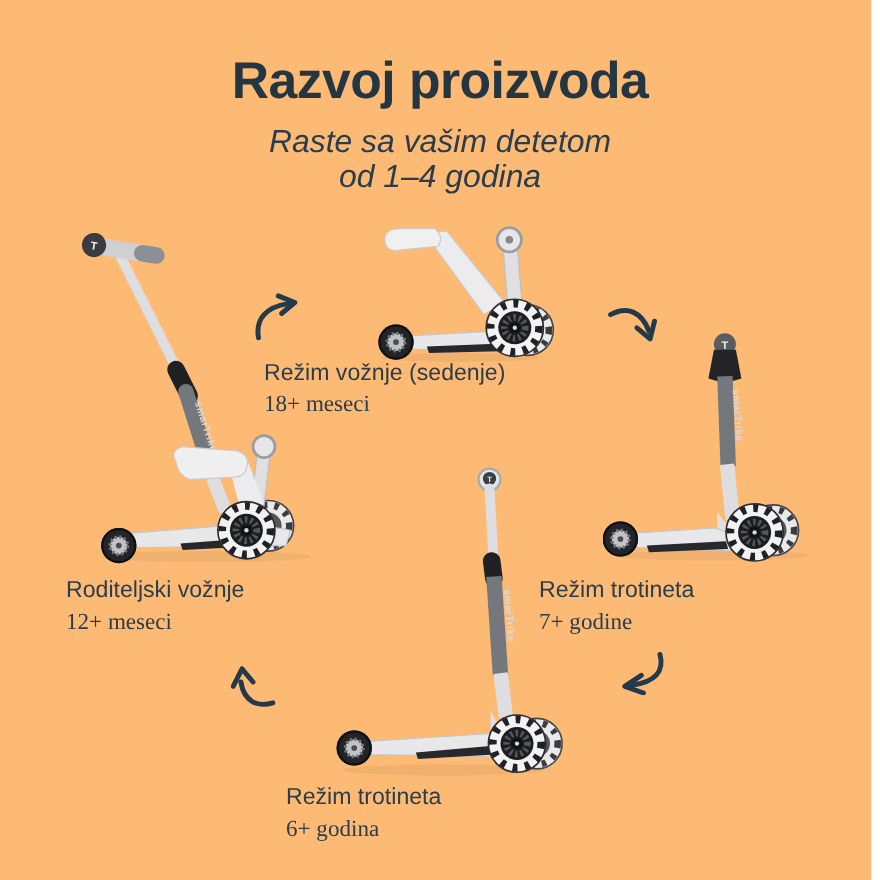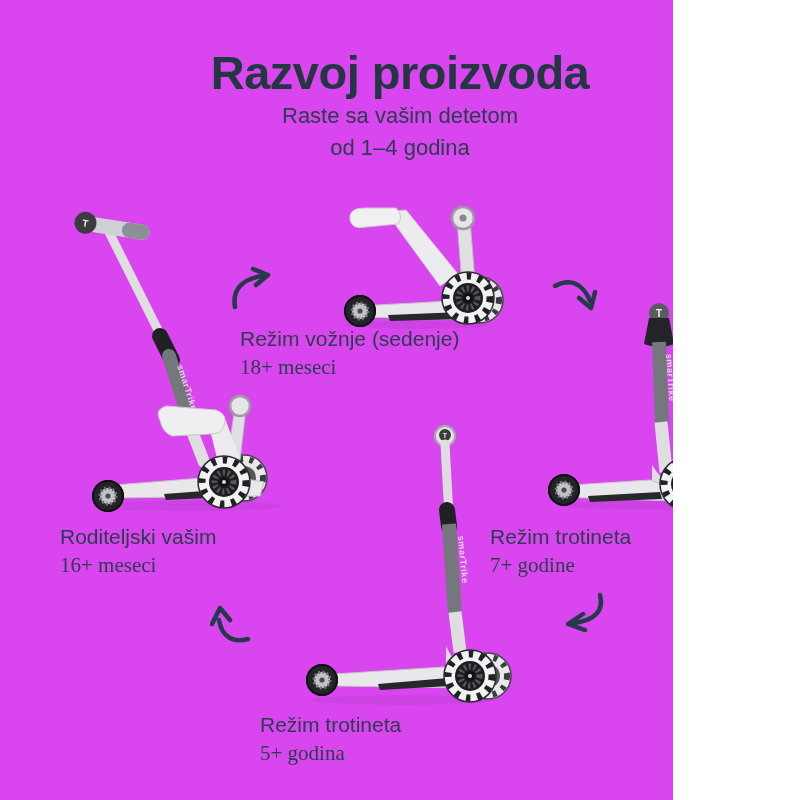--- a/index.html
+++ b/index.html
@@ -1,28 +1,28 @@
 <!DOCTYPE html>
 <html><head>
 <meta charset="utf-8">
 <style>
   html,body { margin:0; padding:0; }
   body { font-family:"Liberation Sans", sans-serif; }
   .canvas {
-    position:relative; width:673px; height:800px;
-    background:#d946ef; overflow:hidden;
+    position:relative; width:792px; height:800px;
+    background:#fdba74; overflow:hidden;
   }
   .header { position:absolute; left:0; top:46px; width:800px; text-align:center; }
   .title {
     font-size:47px; line-height:54px; font-weight:700;
     letter-spacing:-0.5px; color:#243642;
   }
   .subtitle {
-    font-size:22px; line-height:32px;
-    font-weight:500; color:#2b3d4c;
+    margin-top:13px; font-size:29px; line-height:32px;
+    font-weight:500; color:#2b3d4c;font-style:italic;
   }
   .stage { position:absolute; }
   .art { position:absolute; }
   .caption { position:absolute; left:0; width:100%; text-align:left; color:#2b3d4c; }
   .caption .mode { font-size:21px; line-height:29px; font-weight:500; }
   .caption .age  { font-size:21px; line-height:29px; font-weight:500;font-family:Liberation Serif, serif; }
   .arrow { position:absolute; }
   .arrow path {
     fill:none; stroke:#24394a; stroke-width:4.5;
     stroke-linecap:round; stroke-linejoin:round;
@@ -112,22 +112,22 @@
       <g transform="rotate(9 44 18)">
         <rect x="10" y="10" width="72" height="15" rx="7.5" fill="#cfd0d3"></rect>
         <rect x="54" y="10" width="28" height="15" rx="7.5" fill="#8c8f93"></rect>
         <circle cx="17" cy="17" r="11" fill="#3b3c40"></circle>
         <text class="tlogo" x="17" y="21" font-size="10">T</text>
       </g>
       <use href="#sw" transform="translate(40,286)"></use>
       <use href="#bw" transform="translate(156,272)"></use>
     </svg>
     <div class="caption" style="top:312px;">
-      <div class="mode">Roditeljski vašim</div>
-      <div class="age">16+ meseci</div>
+      <div class="mode">Roditeljski vožnje</div>
+      <div class="age">12+ meseci</div>
     </div>
   </div>
 
   <div class="stage" style="left:490px; top:300px; width:300px; height:290px;">
     <svg class="art" style="left:58px; top:0;" width="215" height="212" viewBox="0 0 215 212">
       <ellipse cx="100" cy="205" rx="88" ry="4.5" fill="#000" opacity="0.05"></ellipse>
       <use href="#bwb" transform="translate(155,182)"></use>
       <circle cx="111" cy="13" r="10" fill="#5b5c60"></circle>
       <text class="tlogo" x="111" y="17" font-size="10">T</text>
       <path d="M101,18 L121,18 L126,44 Q111,50 96,44 Z" fill="#232428"></path>
@@ -159,21 +159,21 @@
       <text class="brand" transform="translate(160,112) rotate(85)">smarTrike</text>
       <path d="M157,188 L162,228" stroke="#dedee0" stroke-width="13" fill="none"></path>
       <path d="M148,222 Q158,244 174,250 L148,252 Z" fill="#dfdfe1"></path>
       <path d="M36,250 L146,243 L174,252 L170,264 L40,262 Z" fill="#e8e8ea" stroke="#c6c6c9" stroke-width="1"></path>
       <path d="M80,260 L150,254 L152,262 L82,266 Z" fill="#27282c"></path>
       <use href="#sw" transform="translate(24,256)"></use>
       <use href="#bw" transform="translate(172,252)"></use>
     </svg>
     <div class="caption" style="top:286px;">
       <div class="mode">Režim trotineta</div>
-      <div class="age">5+ godina</div>
+      <div class="age">6+ godina</div>
     </div>
   </div>
 
   <svg class="arrow" style="left:228px; top:266px;" width="48" height="44" viewBox="0 0 48 44">
     <path d="M7,41 C4,24 14,13 34,10"></path>
     <path d="M25,3 L40,9 L28,19"></path>
   </svg>
   <svg class="arrow" style="left:550px; top:274px;" width="50" height="42" viewBox="0 0 50 42">
     <path d="M5,12 C20,4 33,9 40,27"></path>
     <path d="M29,24 L41,34 L45,18"></path>

